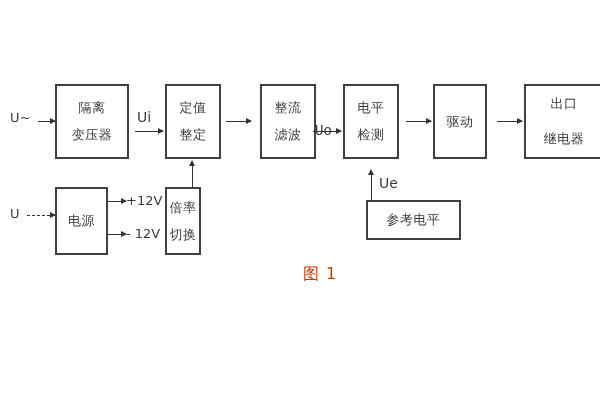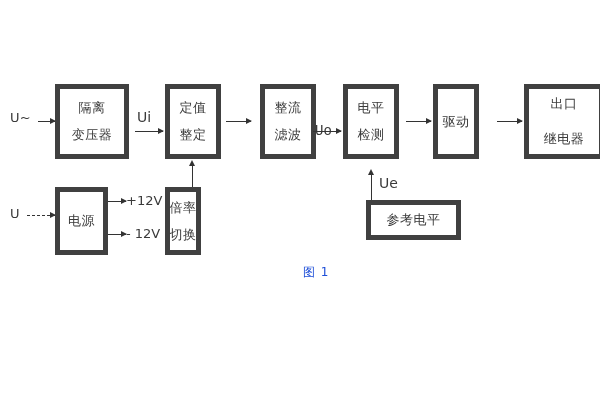--- a/index.html
+++ b/index.html
@@ -18,21 +18,21 @@
     width: 600px;
     height: 400px;
     background: #ffffff;
     overflow: hidden;
   }
 
   
   .box {
     position: absolute;
     box-sizing: border-box;
-    border: 5px solid #404040;
+    border: 2px solid #404040;
     background: #ffffff;
     display: flex;
     flex-direction: column;
     align-items: center;
     justify-content: center;
     color: #3a3a3a;
     font-size: 13px;
     line-height: 1.05;
   }
   .box .ln {
@@ -49,22 +49,22 @@
     white-space: nowrap;
     color: #3a3a3a;
     font-size: 13px;
     line-height: 1;
   }
   .lbl.sig { font-size: 14px; }
   .lbl.port { font-size: 13px; letter-spacing: 0.3px; }
   .caption {
     position: absolute;
     white-space: nowrap;
-    color: #1d4ed8;
-    font-size: 12px;
+    color: #c2410c;
+    font-size: 16px;
     letter-spacing: 1px;
   }
 
   
   .arrow-h {
     position: absolute;
     height: 1px;
     background: #333333;
   }
   .arrow-h::after {
@@ -132,21 +132,21 @@
   <div class="lbl sig" style="left:315px; top:124px;font-family:Liberation Mono, monospace;">Uo</div>
   <div class="arrow-h" style="left:313px; top:131px; width:28px;"></div>
 
   <div class="box" style="left:343px; top:84px; width:56px; height:75px;text-align:center;">
     <span class="ln">电平</span>
     <span class="ln">检测</span>
   </div>
 
   <div class="arrow-h" style="left:406px; top:121px; width:25px;"></div>
 
-  <div class="box single" style="left:433px; top:84px; width:46px; height:75px;">
+  <div class="box single" style="left:433px; top:84px; width:54px; height:75px;">
     <span class="ln">驱动</span>
   </div>
 
   <div class="arrow-h" style="left:497px; top:121px; width:25px;"></div>
 
   <div class="box" style="left:524px; top:84px; width:80px; height:75px;gap:8px;">
     <span class="ln">出口</span>
     <span class="ln">继电器</span>
   </div>
 

